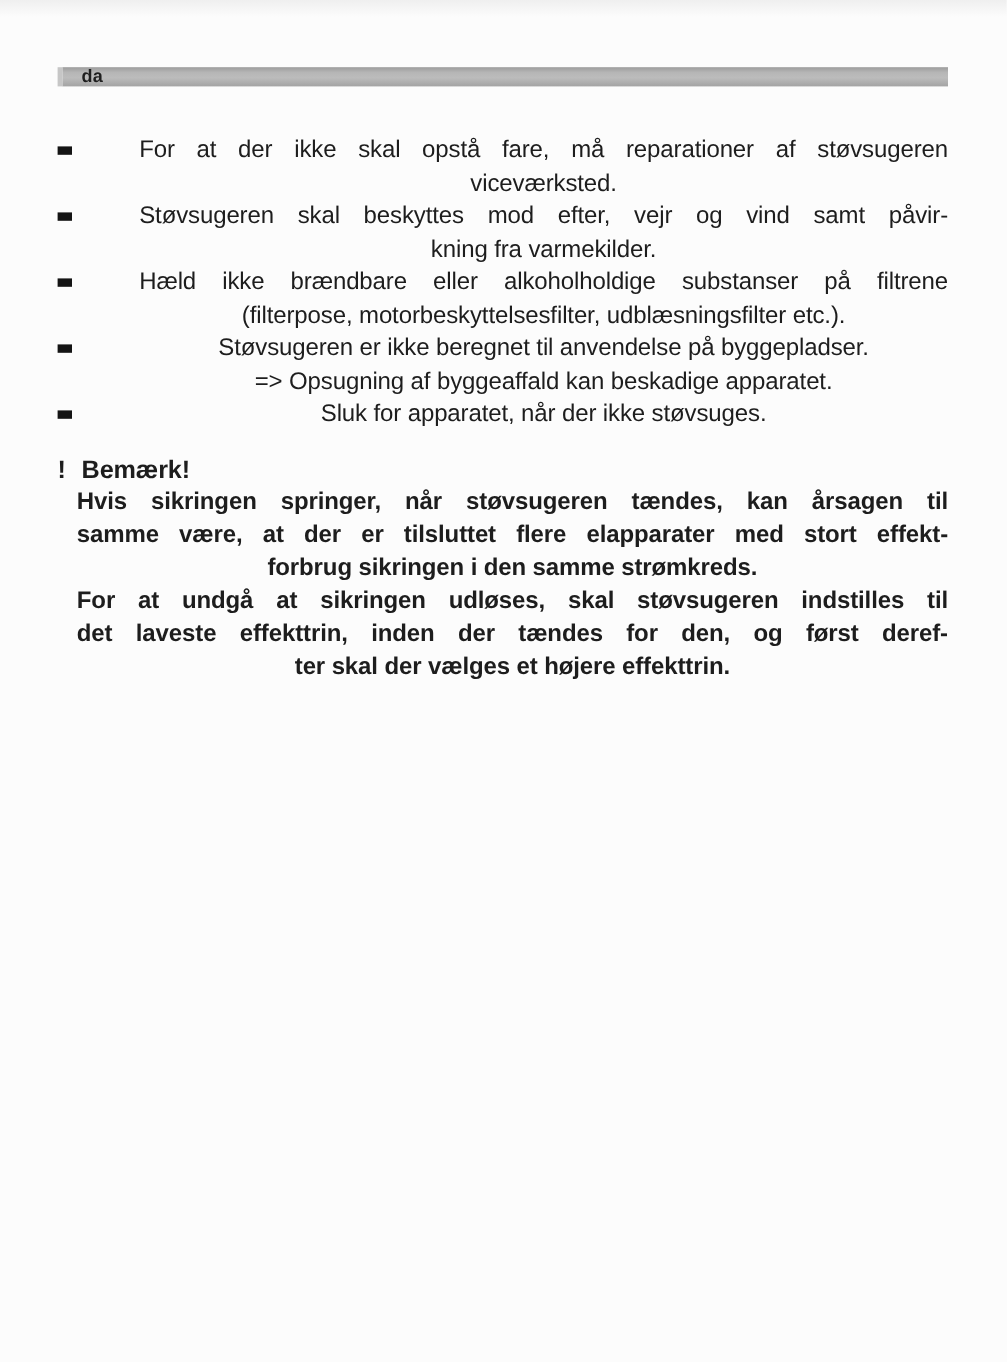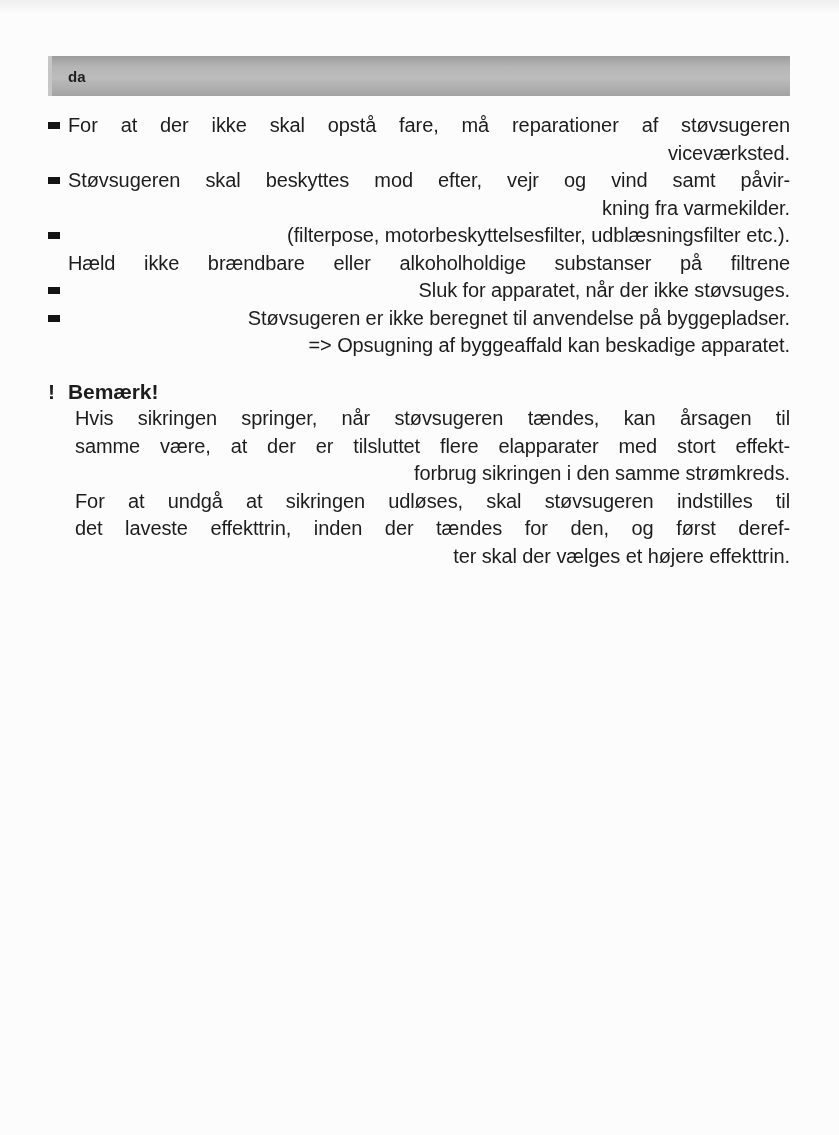--- a/index.html
+++ b/index.html
@@ -25,24 +25,24 @@
     content:"";
     position:absolute;top:0;left:0;right:0;height:14px;
     background:linear-gradient(180deg,rgba(200,200,200,.25),rgba(200,200,200,0));
     pointer-events:none;
   }
 
   
   .lang-bar{
     position:absolute;
     left:48px;top:56px;
-    width:742px;height:40px;
+    width:742px;height:16px;
     background:linear-gradient(180deg,#9c9c9c 0%,#b6b6b6 28%,#bcbcbc 55%,#a3a3a3 100%);
     border-left:4px solid #c6c6c6;
-    display:flex;align-items:center;
+    display:flex;align-items:flex-end;
   }
   .lang-label{
     font-size:15px;
     font-weight:700;
     color:#1f1f1f;
     padding-left:16px;
     letter-spacing:.2px;
   }
 
   
@@ -56,33 +56,33 @@
   }
   .bullet-list{list-style:none;}
   .bullet-item{display:flex;align-items:flex-start;}
   .bullet-marker{
     flex:0 0 12px;
     width:7px;height:7px;
     background:#141414;
     margin-top:10px;
     margin-right:8px;
   }
-  .bullet-text{flex:1;min-width:0;}
-  .line{display:block;text-align:right;white-space:nowrap;}
+  .bullet-text{flex:1;min-width:0;margin-left:48px;}
+  .line{display:block;text-align:center;white-space:nowrap;}
   .line.j{
     white-space:normal;
     text-align:justify;
     text-align-last:justify;
   }
 
   
   .note{margin-top:18px;}
   .note-heading{display:flex;font-weight:700;font-size:21px;line-height:27.5px;}
   .note-marker{flex:0 0 20px;}
-  .note-body{margin-left:27px;}
+  .note-body{margin-left:16px;font-weight:bold;}
 </style>
 </head>
 <body>
 
 <div class="page">
 
   <div class="lang-bar">
     <span class="lang-label">da</span>
   </div>
 
@@ -102,37 +102,37 @@
         <span class="bullet-marker"></span>
         <div class="bullet-text">
           <span class="line j">Støvsugeren skal beskyttes mod efter, vejr og vind samt påvir-</span>
           <span class="line">kning fra varmekilder.</span>
         </div>
       </li>
 
       <li class="bullet-item">
         <span class="bullet-marker"></span>
         <div class="bullet-text">
+          <span class="line j">Hæld ikke brændbare eller alkoholholdige substanser på filtrene</span>
           <span class="line">(filterpose, motorbeskyttelsesfilter, udblæsningsfilter etc.).</span>
-          <span class="line j">Hæld ikke brændbare eller alkoholholdige substanser på filtrene</span>
-        </div>
-      </li>
-
-      <li class="bullet-item">
-        <span class="bullet-marker"></span>
-        <div class="bullet-text">
-          <span class="line">Sluk for apparatet, når der ikke støvsuges.</span>
         </div>
       </li>
 
       <li class="bullet-item">
         <span class="bullet-marker"></span>
         <div class="bullet-text">
           <span class="line">Støvsugeren er ikke beregnet til anvendelse på byggepladser.</span>
           <span class="line">=&gt; Opsugning af byggeaffald kan beskadige apparatet.</span>
+        </div>
+      </li>
+
+      <li class="bullet-item">
+        <span class="bullet-marker"></span>
+        <div class="bullet-text">
+          <span class="line">Sluk for apparatet, når der ikke støvsuges.</span>
         </div>
       </li>
 
 
     </ul>
 
     <div class="note">
       <div class="note-heading">
         <span class="note-marker">!</span>
         <span class="note-title">Bemærk!</span>

